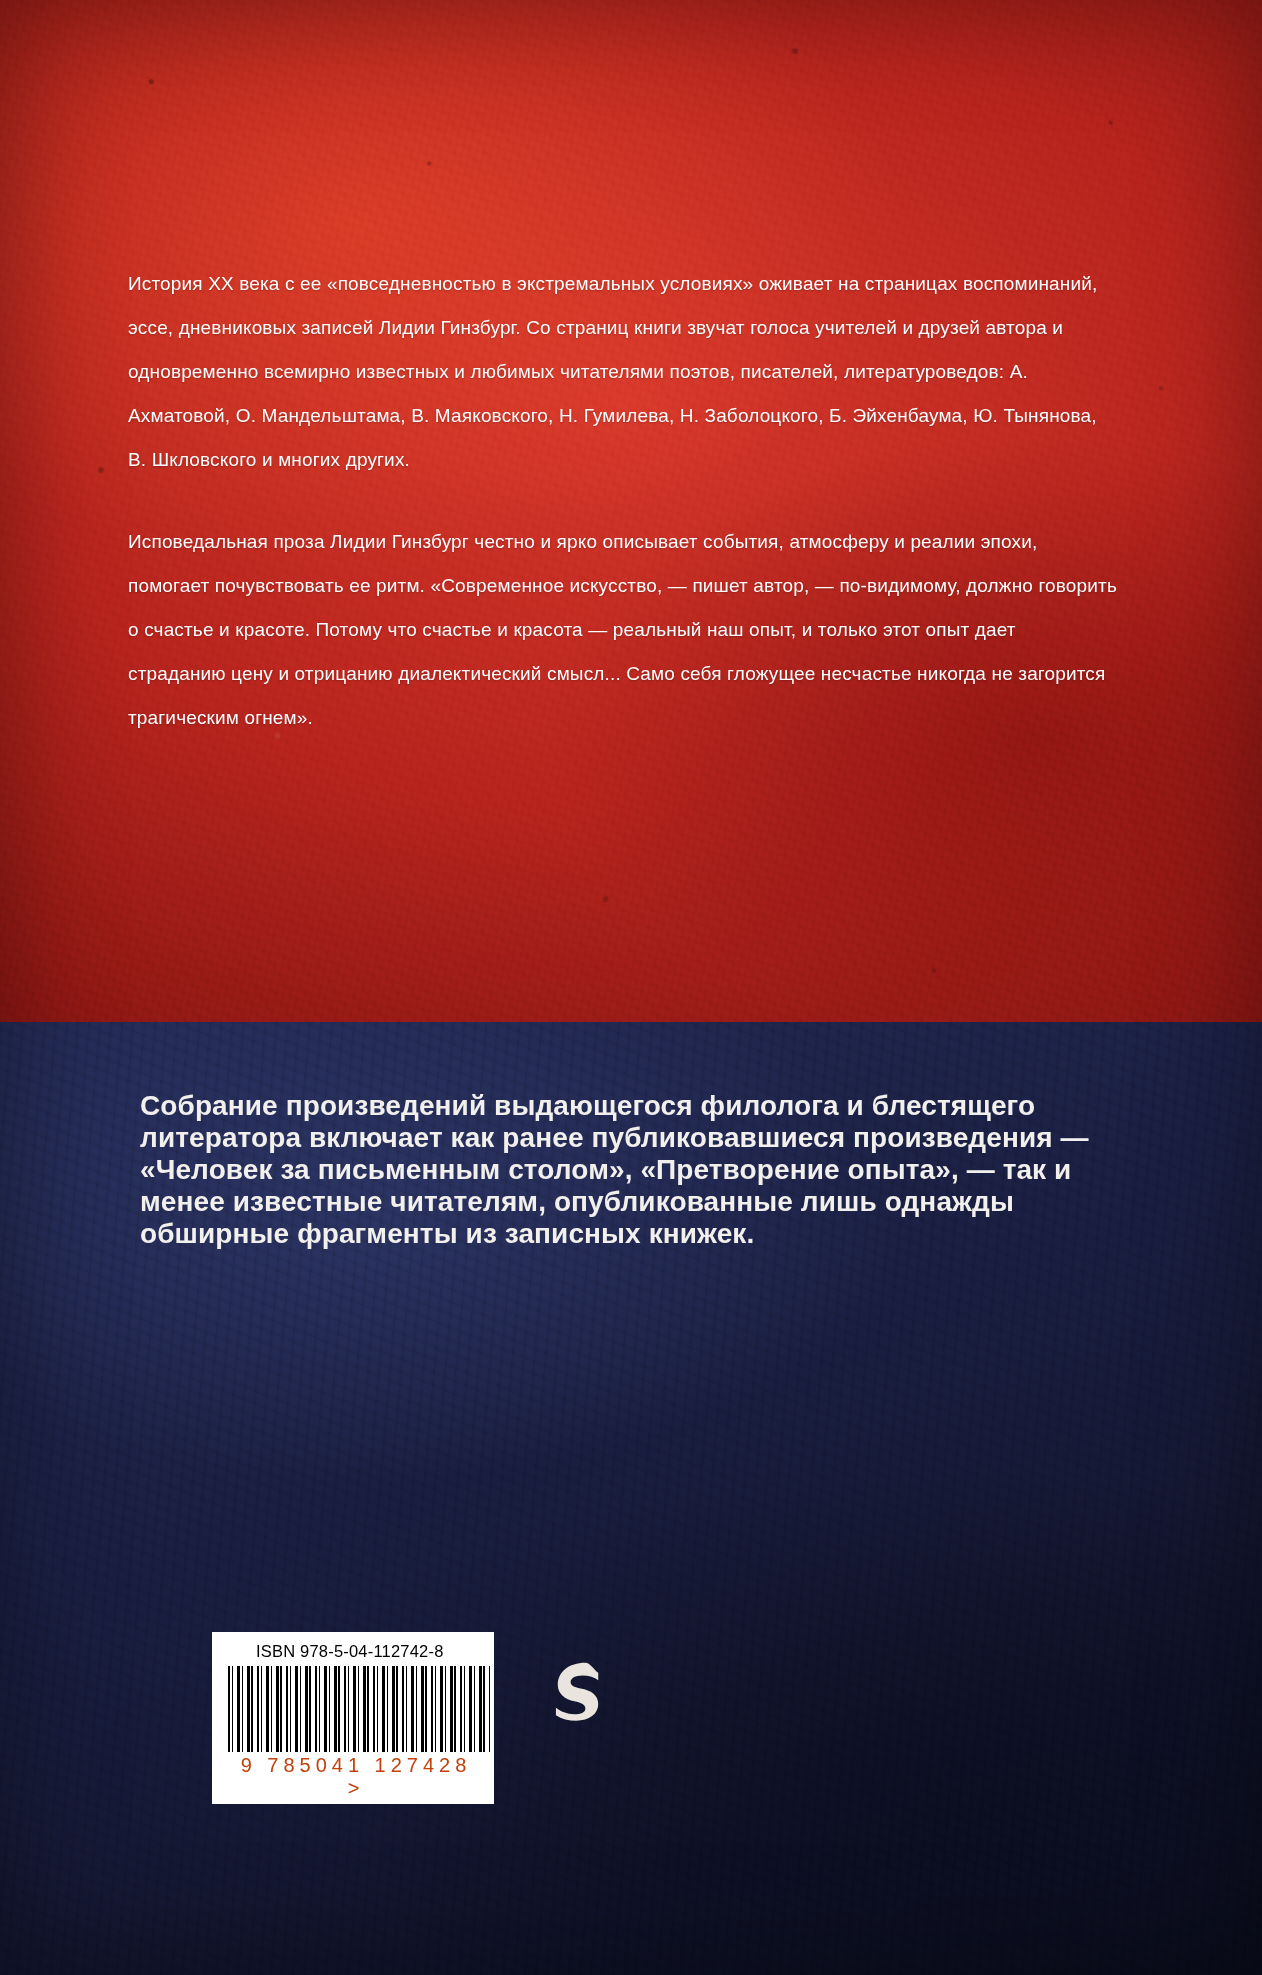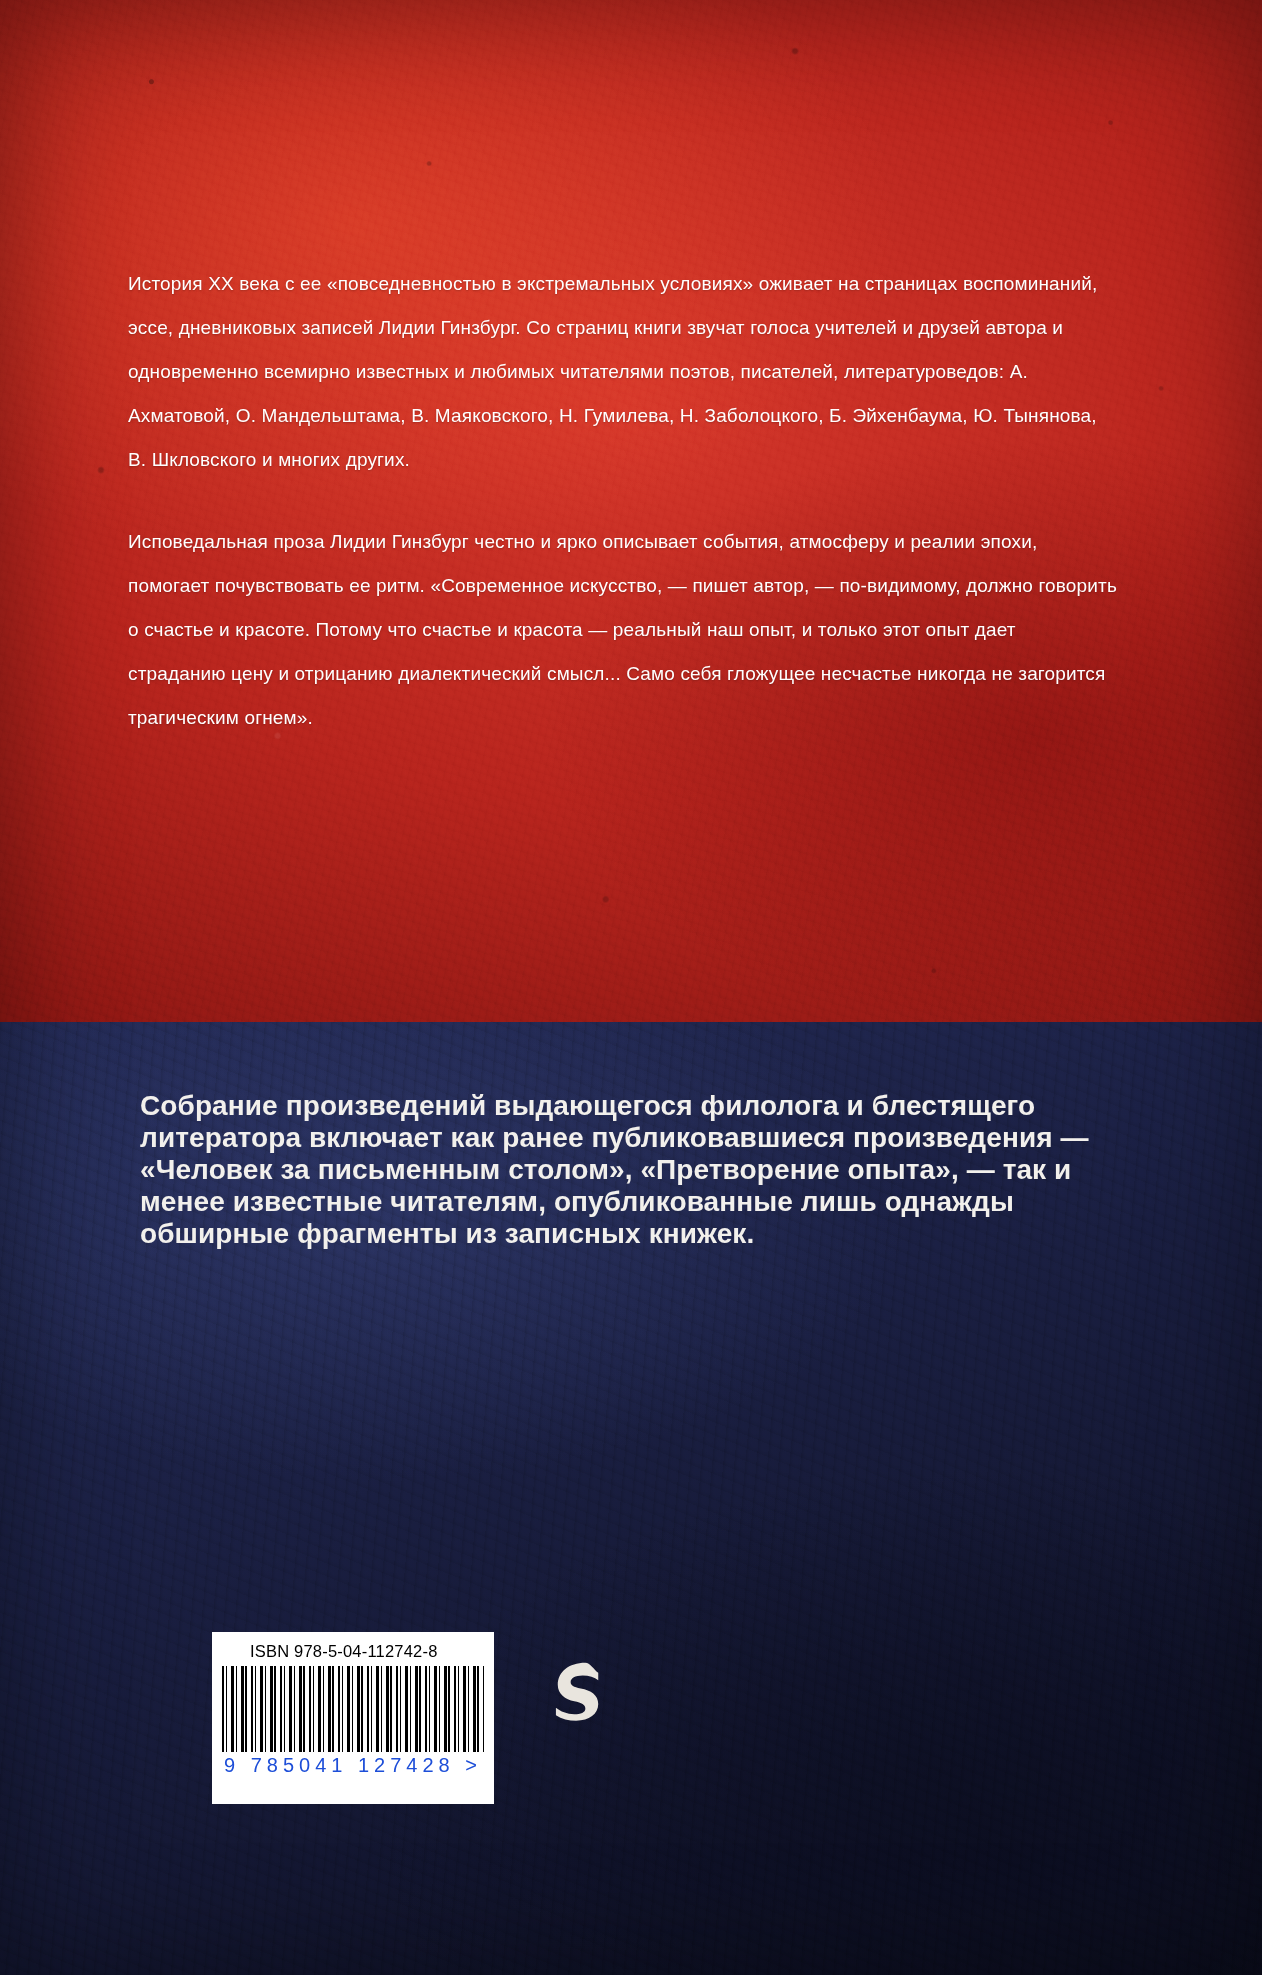--- a/index.html
+++ b/index.html
@@ -101,21 +101,21 @@
   }
 
   
   .barcode-block {
     position: absolute;
     left: 212px;
     top: 1632px;
     width: 282px;
     height: 172px;
     background: #ffffff;
-    padding: 8px 10px 6px 10px;
+    padding: 8px 10px 6px 16px;
   }
   .isbn-text {
     font-family: "Liberation Sans", sans-serif;
     font-size: 16.5px;
     color: #000;
     letter-spacing: 0.2px;
     margin: 2px 0 5px 28px;
   }
   .bars {
     height: 86px;
@@ -127,21 +127,21 @@
       #000 4px, #000 5px, #fff 5px, #fff 9px,
       #000 9px, #000 12px, #fff 12px, #fff 14px,
       #000 14px, #000 15px, #fff 15px, #fff 19px,
       #000 19px, #000 22px, #fff 22px, #fff 23px,
       #000 23px, #000 25px, #fff 25px, #fff 29px
     );
   }
   .barcode-digits {
     font-family: "Liberation Sans", sans-serif;
     font-size: 20px;
-    color: #1d4ed8;
+    color: #c2410c;
     letter-spacing: 5px;
     text-align: center;
     margin-top: 2px;
   }
 
   
   .logo {
     position: absolute;
     left: 536px;
     top: 1652px;

